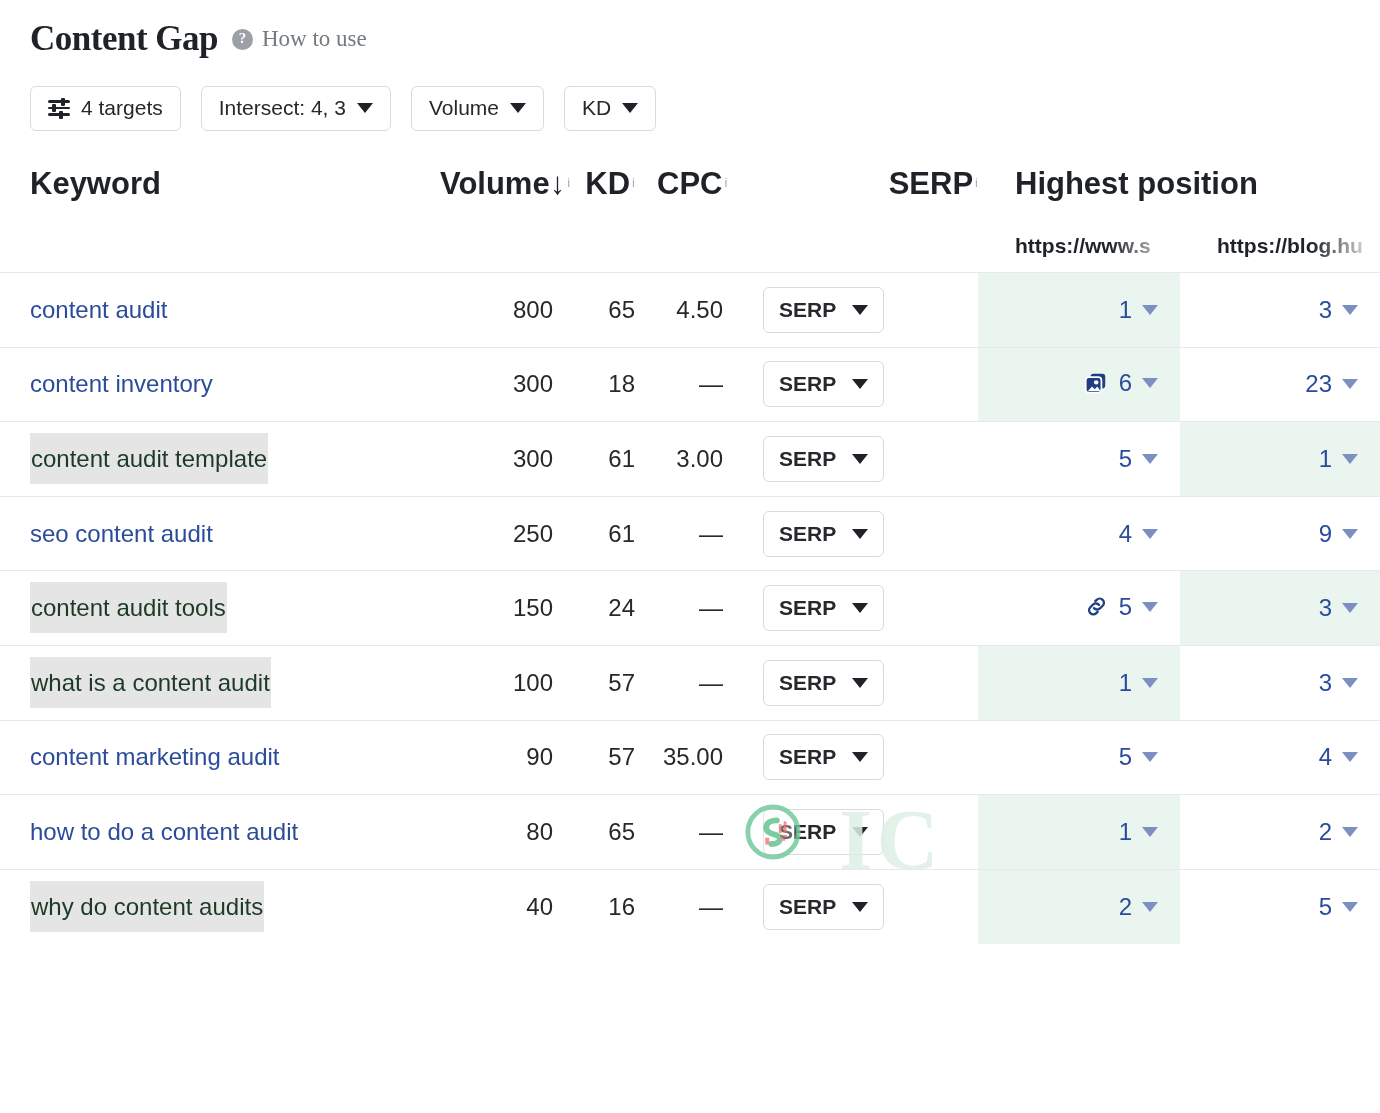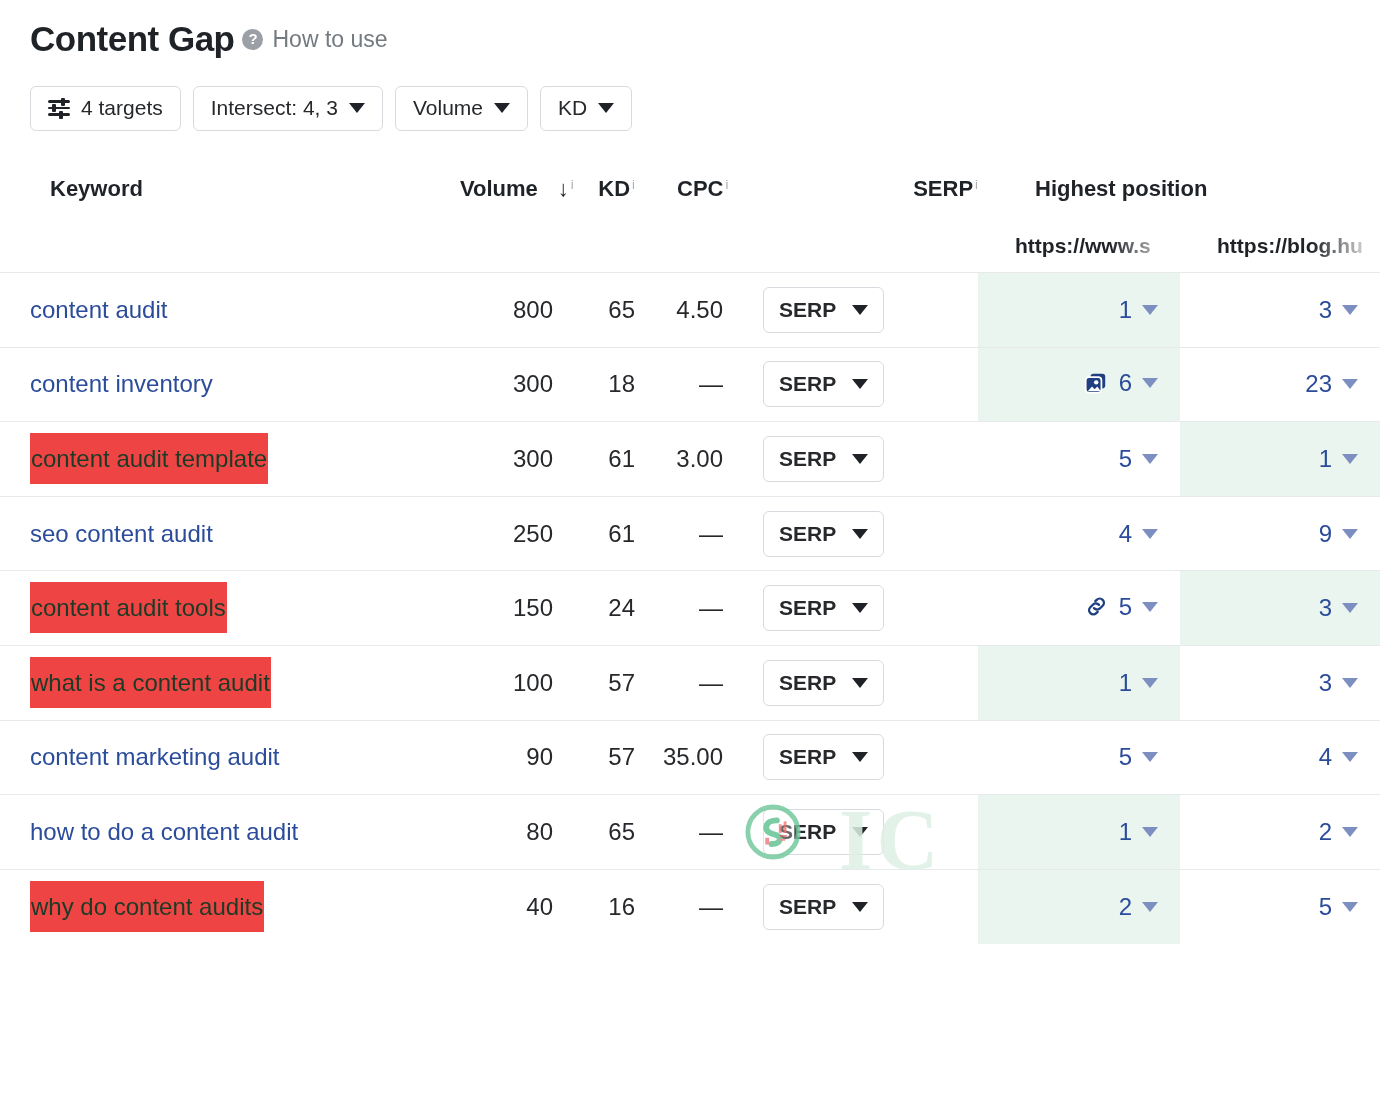--- a/index.html
+++ b/index.html
@@ -8,37 +8,37 @@
     width: 1380px; height: 1113px;
     background: #ffffff;
     font-family: "Liberation Sans", sans-serif;
     color: #323232;
     overflow: hidden;
   }
   #page { position: relative; width: 1380px; height: 1113px; overflow: hidden; }
 
   
   .topbar { padding: 20px 30px 0 30px; }
-  .title-row { display: flex; align-items: center; gap: 8px; }
+  .title-row { display: flex; align-items: center; gap: 14px; font-family: Liberation Serif, serif; }
   .page-title {
     font-size: 35px; font-weight: bold; letter-spacing: -0.5px;
     color: #1f2328; line-height: 1.1;
   }
   .howto { display: flex; align-items: center; gap: 9px; }
   .help-icon {
     width: 21px; height: 21px; border-radius: 50%;
     background: #9aa0a6; color: #fff;
     font-size: 15px; font-weight: bold;
     display: flex; align-items: center; justify-content: center;
     line-height: 1; padding-bottom: 1px;
   }
   .howto-label { font-size: 23px; color: #737a80; }
 
   
-  .filters { display: flex; align-items: center; gap: 12px; margin-top: 27px; }
+  .filters { display: flex; align-items: center; gap: 20px; margin-top: 27px; }
   .chip {
     display: inline-flex; align-items: center; gap: 11px;
     height: 45px; padding: 0 17px;
     background: #ffffff; border: 1px solid #d7dbdf; border-radius: 6px;
     font-size: 21px; color: #26282b; cursor: pointer; white-space: nowrap;
   }
   .caret { width: 0; height: 0; border-left: 8px solid transparent;
            border-right: 8px solid transparent; border-top: 10px solid #1f2328; }
   .sliders-icon { display: inline-block; width: 22px; height: 18px; position: relative; }
   .sliders-icon i {
@@ -92,21 +92,21 @@
   col.c-cpc  { width: 88px; }
   col.c-serp { width: 233px; }
   col.c-p1   { width: 202px; }
   col.c-p2   { width: 200px; }
 
   thead th { padding: 0; vertical-align: bottom; }
   .hdr-top { height: 83px; }
   .hdr-sub { height: 59px; }
 
   .th-label {
-    font-size: 22px; font-weight: bold; color: #1f2328; white-space: nowrap; margin-left: 20px;
+    font-size: 31px; font-weight: bold; color: #1f2328; white-space: nowrap;
   }
   .th-cell { padding: 0 0 12px 0; }
   .th-left  { text-align: left;  padding-left: 30px; }
   .th-right { text-align: right; padding-right: 22px; }
   .th-sub-i { font-size: 13px; color: #a9afb5; vertical-align: super;
               font-weight: normal; margin-left: 2px; }
   .sort-arrow { font-weight: bold; }
   .th-hp { padding-left: 37px; text-align: left; }
   .th-url {
     font-size: 21px; font-weight: bold; color: #1f2328;
@@ -119,21 +119,21 @@
   tbody tr { height: 74.6px; }
   tbody td { border-top: 1px solid #e7e9eb; padding: 0; }
   tbody tr:first-child td { border-top: 1px solid #e7e9eb; }
 
   .kw-cell { padding-left: 30px; }
   .kw-link {
     font-size: 24px; color: #2b4c9b; text-decoration: none; cursor: pointer;
     white-space: nowrap;
   }
   .kw-link.hl {
-    background: #ef4444; color: #1d3a26; padding: 12px 1px;
+    background: #e5e5e5; color: #1d3a26; padding: 12px 1px;
   }
   .num {
     text-align: right; padding-right: 22px;
     font-size: 24px; color: #26282b; white-space: nowrap;
   }
   .serp-cell { text-align: left; padding-left: 18px; }
   .serp-btn {
     display: inline-flex; align-items: center; gap: 16px;
     height: 46px; padding: 0 15px;
     border: 1px solid #d7dbdf; border-radius: 6px; background: #fff;

